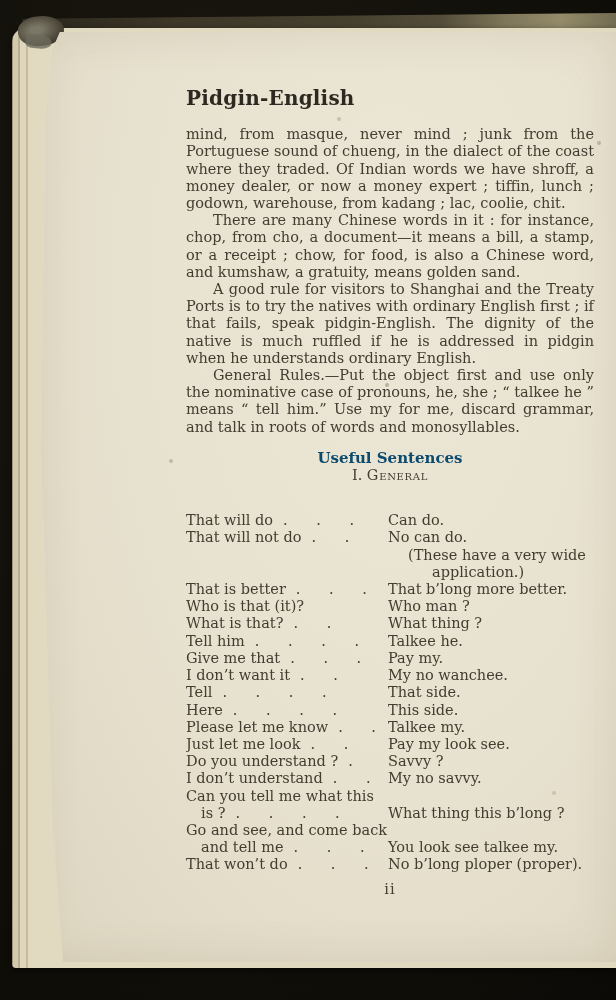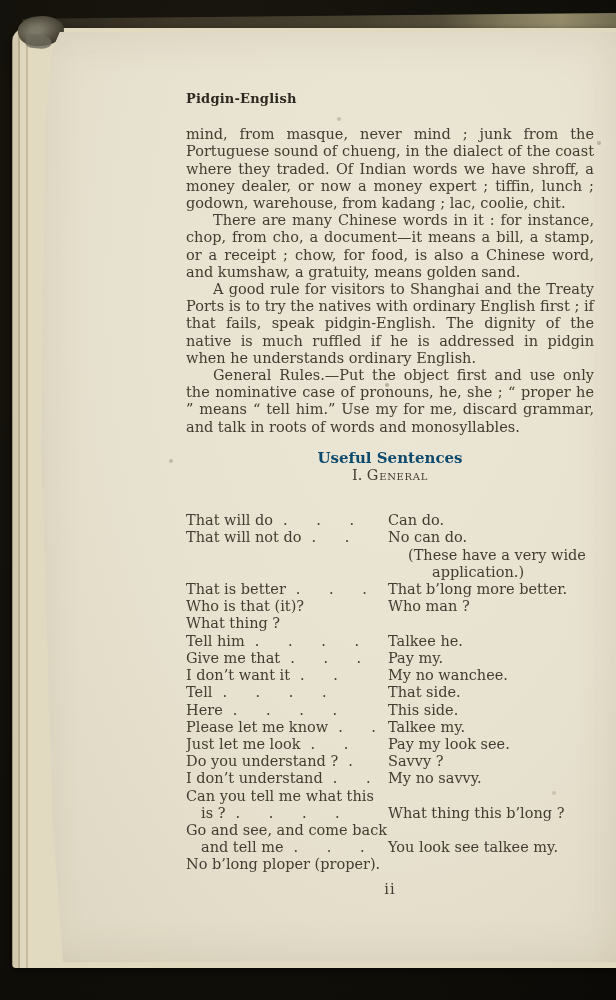--- a/index.html
+++ b/index.html
@@ -60,21 +60,21 @@
     box-shadow: inset 0 0 46px rgba(118, 102, 66, .14);
     clip-path: polygon(22px 0%, 100% 0%, 100% 100%, 25px 100%, 15px 86%, 3px 45%, 7px 10%, 14px 2%);
   }
 
   .content {
     position: absolute; left: 186px; top: 90px; width: 408px;
     color: #433d31; font-size: 14.5px; line-height: 17.2px;
   }
 
   .page-title {
-    font-size: 13px; font-weight: bold; color: #2d2920;
+    font-size: 20px; font-weight: bold; color: #2d2920;
     letter-spacing: .2px; margin-bottom: 19px;
   }
 
   .body-par { text-align: justify; }
   .body-par.indent { text-indent: 27px; }
   .it { }
 
   .section-heading { text-align: center; font-weight: bold; font-size: 15px; margin-top: 14px; color: #0c4a6e; }
   .subsection-heading { text-align: center; }
   .sc { font-variant: small-caps; letter-spacing: .7px; }
@@ -110,21 +110,21 @@
 <div class="page-main">
   <div class="specks"></div>
 </div>
 
 <div class="content">
   <div class="page-title">Pidgin-English</div>
 
   <p class="body-par"><span>mind, from </span><span class="it">masque</span><span>, never mind ; junk from the Portuguese sound of chueng, in the dialect of the coast where they traded.  Of Indian words we have shroff, a money dealer, or now a money expert ; tiffin, lunch ; godown, warehouse, from </span><span class="it">kadang</span><span> ; lac, coolie, chit.</span></p>
   <p class="body-par indent"><span>There are many Chinese words in it : for instance, chop, from </span><span class="it">cho</span><span>, a document—it means a bill, a stamp, or a receipt ; chow, for food, is also a Chinese word, and kumshaw, a gratuity, means golden sand.</span></p>
   <p class="body-par indent"><span>A good rule for visitors to Shanghai and the Treaty Ports is to try the natives with </span><span class="it">ordinary</span><span> English first ; if that fails, speak pidgin-English.  The dignity of the native is much ruffled if he is addressed in pidgin when he understands ordinary English.</span></p>
-  <p class="body-par indent"><span class="it">General Rules</span><span>.—Put the object first and use only the nominative case of pronouns, he, she ; “ proper he ” means “ tell him.”  Use my for me, discard grammar, and talk in roots of words and monosyllables.</span></p>
+  <p class="body-par indent"><span class="it">General Rules</span><span>.—Put the object first and use only the nominative case of pronouns, he, she ; “ talkee he ” means “ tell him.”  Use my for me, discard grammar, and talk in roots of words and monosyllables.</span></p>
 
   <div class="section-heading">Useful Sentences</div>
   <div class="subsection-heading"><span>I. </span><span class="sc">General</span></div>
 
   <div class="sentence-table">
     <div class="s-row">
       <span class="s-left"><span>That will do</span><span class="s-dots">. . .</span></span>
       <span class="s-right">Can do.</span>
     </div>
     <div class="s-row">
@@ -141,20 +141,21 @@
     </div>
     <div class="s-row">
       <span class="s-left"><span>That is better</span><span class="s-dots">. . .</span></span>
       <span class="s-right">That b’long more better.</span>
     </div>
     <div class="s-row">
       <span class="s-left"><span>Who is that (it)?</span><span class="s-dots"></span></span>
       <span class="s-right">Who man ?</span>
     </div>
     <div class="s-row">
+      <span class="s-left"><span>What is that?</span><span class="s-dots">. .</span></span>
       <span class="s-right">What thing ?</span>
     </div>
     <div class="s-row">
       <span class="s-left"><span>Tell him</span><span class="s-dots">. . . .</span></span>
       <span class="s-right">Talkee he.</span>
     </div>
     <div class="s-row">
       <span class="s-left"><span>Give me that</span><span class="s-dots">. . .</span></span>
       <span class="s-right">Pay my.</span>
     </div>
@@ -194,18 +195,19 @@
       <span class="s-right">What thing this b’long ?</span>
     </div>
     <div class="s-row">
       <span class="s-left s-left--full"><span>Go and see, and come back</span></span>
     </div>
     <div class="s-row">
       <span class="s-left s-left--indent"><span>and tell me</span><span class="s-dots">. . .</span></span>
       <span class="s-right">You look see talkee my.</span>
     </div>
     <div class="s-row">
+      <span class="s-left"><span>That won’t do</span><span class="s-dots">. . .</span></span>
       <span class="s-right">No b’long ploper (proper).</span>
     </div>
   </div>
 
   <div class="page-num">ii</div>
 </div>
 
 </body></html>

